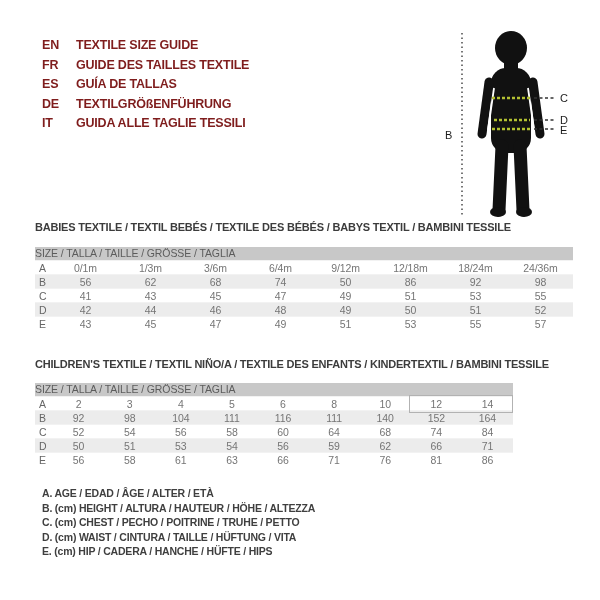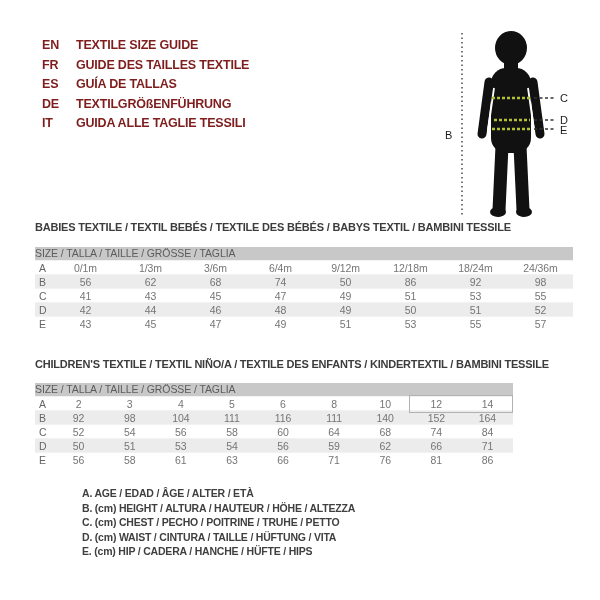--- a/index.html
+++ b/index.html
@@ -33,21 +33,21 @@
   .thead{height:13px;line-height:13px;background:#c8c8c8;color:#5c5c5c;
     box-sizing:border-box;white-space:nowrap;}
   .trow{display:flex;height:14px;line-height:14px;color:#757575;border-top:1px solid #f2f2f2;box-sizing:border-box;}
   .trow.stripe{background:#ececec;}
   .trow .lab{width:14px;padding-left:4px;color:#666;flex:none;}
   .trow .cell{flex:1;text-align:center;}
   .hl-box{position:absolute;border:1px solid #b2b2b2;background:transparent;pointer-events:none;}
 
   
   .legend{position:absolute;left:42px;top:486px;color:#3f3f3f;font-weight:bold;
-    font-size:10.5px;letter-spacing:-0.2px;margin-left:40px;}
+    font-size:10.5px;letter-spacing:-0.2px;}
   .legend-line{line-height:14.6px;white-space:nowrap;}
 </style>
 </head>
 <body>
 
 <div id="page">
 
   <div class="lang-block">
     <div class="lang-row">
       <span class="lang-code">EN</span><span>TEXTILE SIZE GUIDE</span>

